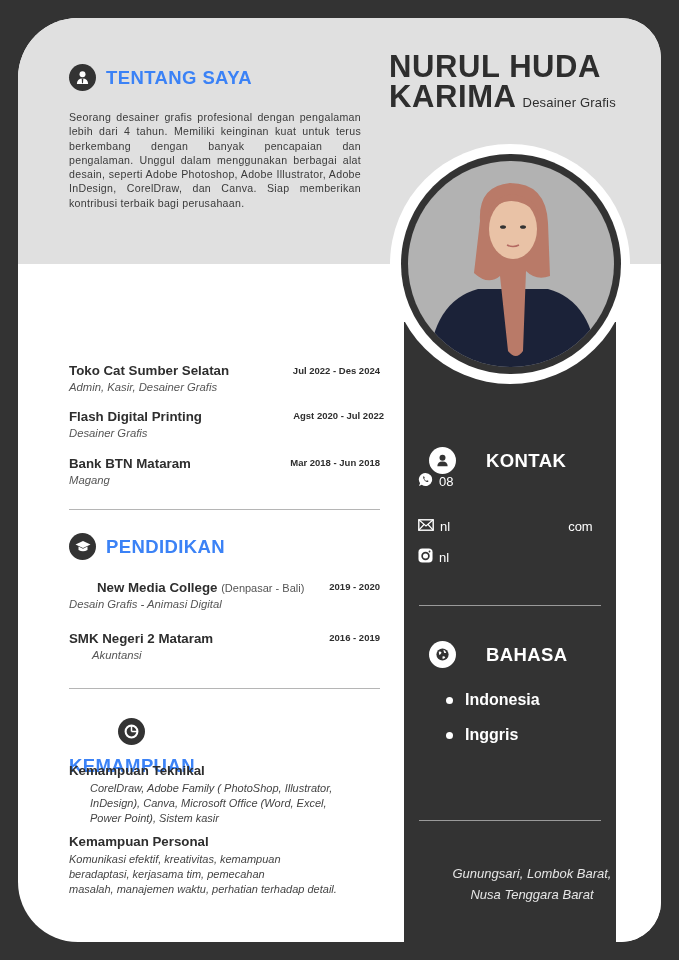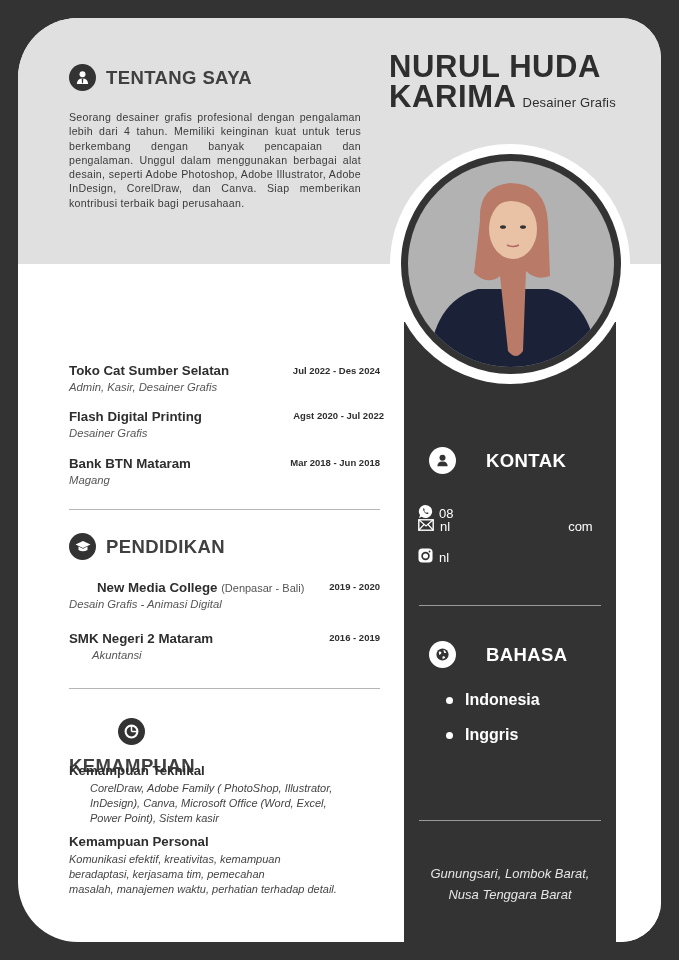--- a/index.html
+++ b/index.html
@@ -7,36 +7,36 @@
   .card{position:absolute;left:18px;top:18px;width:643px;height:924px;background:#ffffff;border-radius:60px 40px 40px 60px;overflow:hidden;}
   .top-band{position:absolute;left:0;top:0;width:643px;height:246px;background:#e0e0e0;}
   .sidebar{position:absolute;left:386px;top:304px;width:212px;height:640px;background:#333333;}
   .right-strip{position:absolute;left:598px;top:246px;width:45px;height:678px;background:#ffffff;}
   .photo-ring{position:absolute;left:372px;top:126px;width:240px;height:240px;border-radius:50%;background:#ffffff;}
   .photo-border{position:absolute;left:383px;top:136px;width:220px;height:220px;border-radius:50%;background:#333333;}
   .photo{position:absolute;left:390px;top:143px;width:206px;height:206px;border-radius:50%;background:#b2b2b2;overflow:hidden;}
   .sec-head{position:absolute;display:flex;align-items:center;gap:10px;}
   .sec-icon{width:27px;height:27px;border-radius:50%;background:#333;display:flex;align-items:center;justify-content:center;}
   .sec-icon.light{background:#fff;}
-  .sec-title{font-family:"Liberation Sans",sans-serif;font-weight:bold;font-size:18.5px;letter-spacing:0.4px;color:#404040;}
+  .sec-title{font-family:"Liberation Sans",sans-serif;font-weight:bold;font-size:18.5px;letter-spacing:0.4px;color:#3b82f6;}
   .sec-title.light{color:#fff;margin-left:20px;}
   .about{position:absolute;left:51px;top:92px;width:292px;font-size:10.6px;line-height:14.3px;text-align:justify;color:#3a3a3a;font-family:"Liberation Sans",sans-serif;letter-spacing:0.3px;}
   .name{position:absolute;left:371px;top:34px;font-family:"Liberation Sans",sans-serif;font-weight:bold;font-size:31px;line-height:30px;color:#2e2e2e;letter-spacing:0.6px;}
   .role{font-weight:normal;font-size:13px;letter-spacing:0.2px;margin-left:6px;}
   .entry-title{position:absolute;font-family:"Liberation Sans",sans-serif;font-weight:bold;font-size:13.3px;color:#2e2e2e;}
   .entry-title .loc{font-weight:normal;font-size:11px;color:#555;}
   .entry-sub{position:absolute;font-family:"Liberation Sans",sans-serif;font-style:italic;font-size:11.3px;color:#555;}
   .entry-date{position:absolute;font-family:"Liberation Sans",sans-serif;font-weight:bold;font-size:9.5px;color:#2e2e2e;text-align:right;}
   .hr{position:absolute;height:1px;background:#b5b5b5;}
   .hr.light{background:#9a9a9a;}
   .skill-text{position:absolute;font-family:"Liberation Sans",sans-serif;font-style:italic;font-size:11px;line-height:15px;color:#444;}
   .contact-row{position:absolute;display:flex;align-items:center;gap:6px;color:#fff;font-size:13px;font-family:"Liberation Sans",sans-serif;}
   .lang-item{position:absolute;display:flex;align-items:center;gap:12px;color:#fff;font-weight:bold;font-size:16px;font-family:"Liberation Sans",sans-serif;}
   .dot{width:7px;height:7px;border-radius:50%;background:#fff;}
-  .address{position:absolute;left:386px;top:845px;width:212px;text-align:center;color:#e6e6e6;font-style:italic;font-size:13px;line-height:21px;font-family:"Liberation Sans",sans-serif;}
+  .address{position:absolute;left:386px;top:845px;width:212px;text-align:center;color:#e6e6e6;font-style:italic;font-size:13px;line-height:21px;font-family:"Liberation Sans",sans-serif;padding-left:22px;}
 </style>
 </head>
 <body>
 
 <div class="card">
   <div class="top-band"></div>
   <div class="sidebar"></div>
   <div class="right-strip"></div>
 
   <div class="sec-head" style="left:51px;top:46px;">
@@ -132,21 +132,21 @@
   <div class="sec-head" style="left:411px;top:429px;">
     <div class="sec-icon light">
       <svg width="15" height="15" viewBox="0 0 16 16">
           <circle cx="8" cy="5" r="3.2" fill="#333"></circle>
           <path d="M2.5 14 Q2.5 9 8 9 Q13.5 9 13.5 14 Z" fill="#333"></path>
         </svg>
     </div>
     <span class="sec-title light">KONTAK</span>
   </div>
 
-  <div class="contact-row" style="left:400px;top:486px;">
+  <div class="contact-row" style="left:400px;top:454px;">
     <span><svg width="15" height="15" viewBox="0 0 16 16">
           <path d="M8 1 A7 7 0 1 1 4 13.7 L1 15 L2.2 12 A7 7 0 0 1 8 1 Z" fill="#fff"></path>
           <path d="M5.5 4.5 Q5 6.5 7 9 Q9 11 11 10.5 L11 9.3 L9.5 8.8 L8.8 9.5 Q7.3 8.8 6.5 7.2 L7.2 6.5 L6.7 5 Z" fill="#333"></path>
         </svg></span>
     <span>08</span>
   </div>
   <div class="contact-row" style="left:400px;top:501px;">
     <span><svg width="16" height="12" viewBox="0 0 16 12">
           <rect x="0.8" y="0.8" width="14.4" height="10.4" fill="none" stroke="#fff" stroke-width="1.4"></rect>
           <path d="M0.8 0.8 L8 7 L15.2 0.8 M0.8 11.2 L6 5.5 M15.2 11.2 L10 5.5" stroke="#fff" stroke-width="1.2" fill="none"></path>

